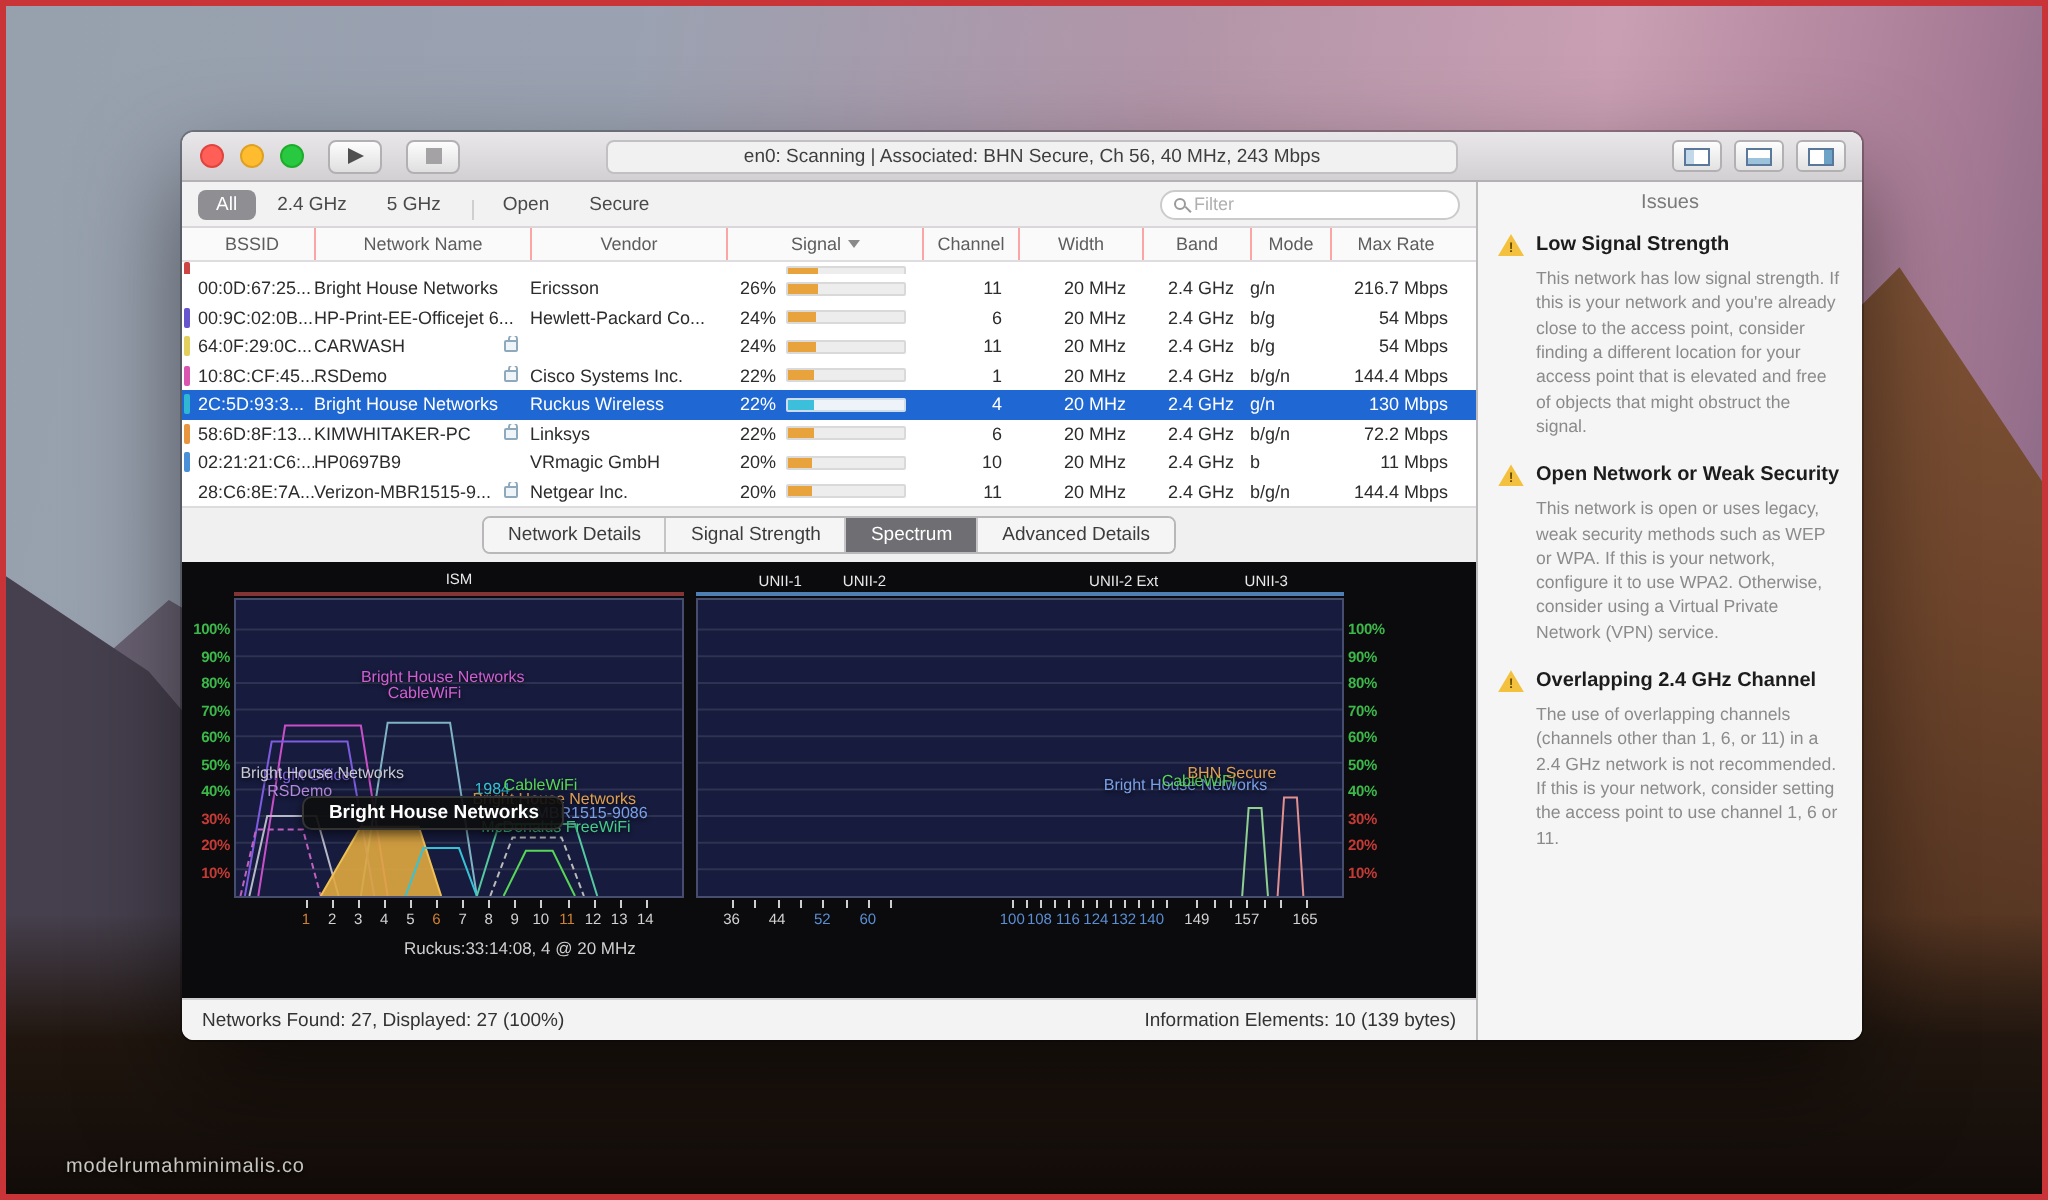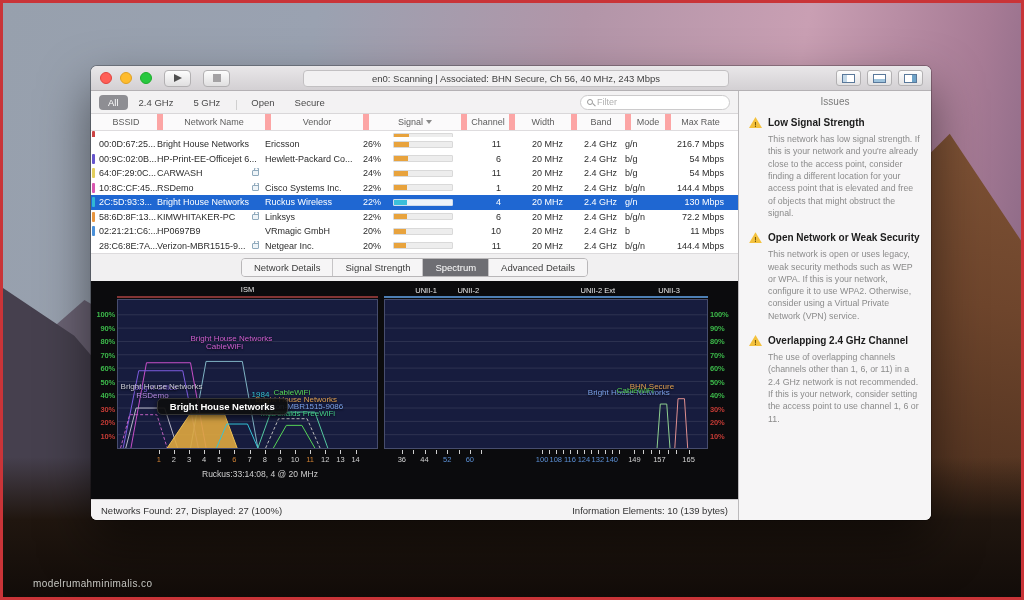--- a/index.html
+++ b/index.html
@@ -77,39 +77,39 @@
   .mag::after { content:''; position:absolute; width:3.5px; height:1.3px; background:#9a9a9a;
     transform:rotate(45deg); right:-3px; bottom:-1.5px; }
   .filter-box input { border:none; outline:none; width:100%; font-size:9px; color:#444;
     font-family:"Liberation Sans", sans-serif; background:transparent; }
   .filter-box input::placeholder { color:#b0b0b0; }
 
   
   .grid { display:grid; grid-template-columns:4px 62px 108px 98px 30px 68px 48px 62px 54px 40px 65px; align-items:center; }
   .thead { height:17px; background:#fbfafb; border-bottom:1px solid #dedcde;
     font-size:9px; color:#5d5d5d; }
-  .thead .hcell { text-align:center; border-left:6px solid #fca5a5; height:100%;
+  .thead .hcell { text-align:center; border-left:1px solid #fca5a5; height:100%;
     display:flex; align-items:center; justify-content:center; gap:3px; white-space:nowrap; overflow:hidden; }
   .thead .hcell:first-child, .thead .hcell:nth-child(2) { border-left:none; }
   .sort-chev { width:0; height:0; border-left:3px solid transparent; border-right:3px solid transparent;
     border-top:4px solid #8a8a8a; }
   .rows { height:122px; background:#fff; overflow:hidden; }
   .row { height:14.5px; font-size:9px; color:#2c2c2c; cursor:default; }
   .row.partial { height:6px; overflow:hidden; }
   .row.selected { background:#1f67d2; color:#fff; }
   .strip { width:3px; height:10px; border-radius:1px; justify-self:start; margin-left:1px; }
   .c-bssid { padding-left:4px; white-space:nowrap; overflow:hidden; }
   .c-name { display:flex; align-items:center; white-space:nowrap; overflow:hidden; }
   .c-name .nm { flex:1 1 auto; overflow:hidden; text-overflow:ellipsis; }
   .lock { width:7px; height:6px; border:1px solid #8fa9bc; border-radius:1px; background:#eef4f8;
     position:relative; flex:none; margin:0 6px 0 3px; }
   .lock::before { content:''; position:absolute; top:-4px; left:1px; width:3px; height:3px;
     border:1px solid #8fa9bc; border-bottom:none; border-radius:3px 3px 0 0; }
   .c-vendor { white-space:nowrap; overflow:hidden; text-overflow:ellipsis; }
-  .c-sig { text-align:left; padding-right:5px; }
+  .c-sig { text-align:right; padding-right:5px; }
   .sigtrack { width:60px; height:7px; background:#ededed; border:1px solid #d9d9d9; border-radius:1px; overflow:hidden; }
   .row.selected .sigtrack { background:#eef3f9; border-color:#cfdcec; }
   .sigfill { height:100%; background:#e8a33d; }
   .row.selected .sigfill { background:#3bbfda; }
   .c-r { text-align:right; padding-right:8px; white-space:nowrap; }
   .c-mode { text-align:left; white-space:nowrap; }
   .c-rate { text-align:right; padding-right:6px; white-space:nowrap; }
 
   
   .tabsbar { height:28px; background:#f1f0f1; border-top:1px solid #dddbdd; display:flex; align-items:center; justify-content:center; }
@@ -445,21 +445,21 @@
               <span class="ylab g" style="top: 38.5px;">90%</span>
               <span class="ylab g" style="top: 52px;">80%</span>
               <span class="ylab g" style="top: 65.5px;">70%</span>
               <span class="ylab g" style="top: 79px;">60%</span>
               <span class="ylab g" style="top: 92.5px;">50%</span>
               <span class="ylab g" style="top: 106px;">40%</span>
               <span class="ylab r" style="top: 119.5px;">30%</span>
               <span class="ylab r" style="top: 133px;">20%</span>
               <span class="ylab r" style="top: 146.5px;">10%</span>
             </div>
-          <div class="band-col" style="width:261px;">
+          <div class="band-col" style="width:225px;">
             <div class="band-head">
               <span class="bh-label">ISM</span>
               <div class="band-underline" id="ismUnderline" style="background: rgb(131, 52, 52);"></div>
             </div>
             <div class="panel" id="ismPanel">
                 <svg viewBox="0 0 100 100" preserveAspectRatio="none">
                   <line x1="0" x2="100" y1="10" y2="10" stroke="rgba(255,255,255,0.10)" vector-effect="non-scaling-stroke"></line>
                   <line x1="0" x2="100" y1="19" y2="19" stroke="rgba(255,255,255,0.10)" vector-effect="non-scaling-stroke"></line>
                   <line x1="0" x2="100" y1="28" y2="28" stroke="rgba(255,255,255,0.10)" vector-effect="non-scaling-stroke"></line>
                   <line x1="0" x2="100" y1="37" y2="37" stroke="rgba(255,255,255,0.10)" vector-effect="non-scaling-stroke"></line>

